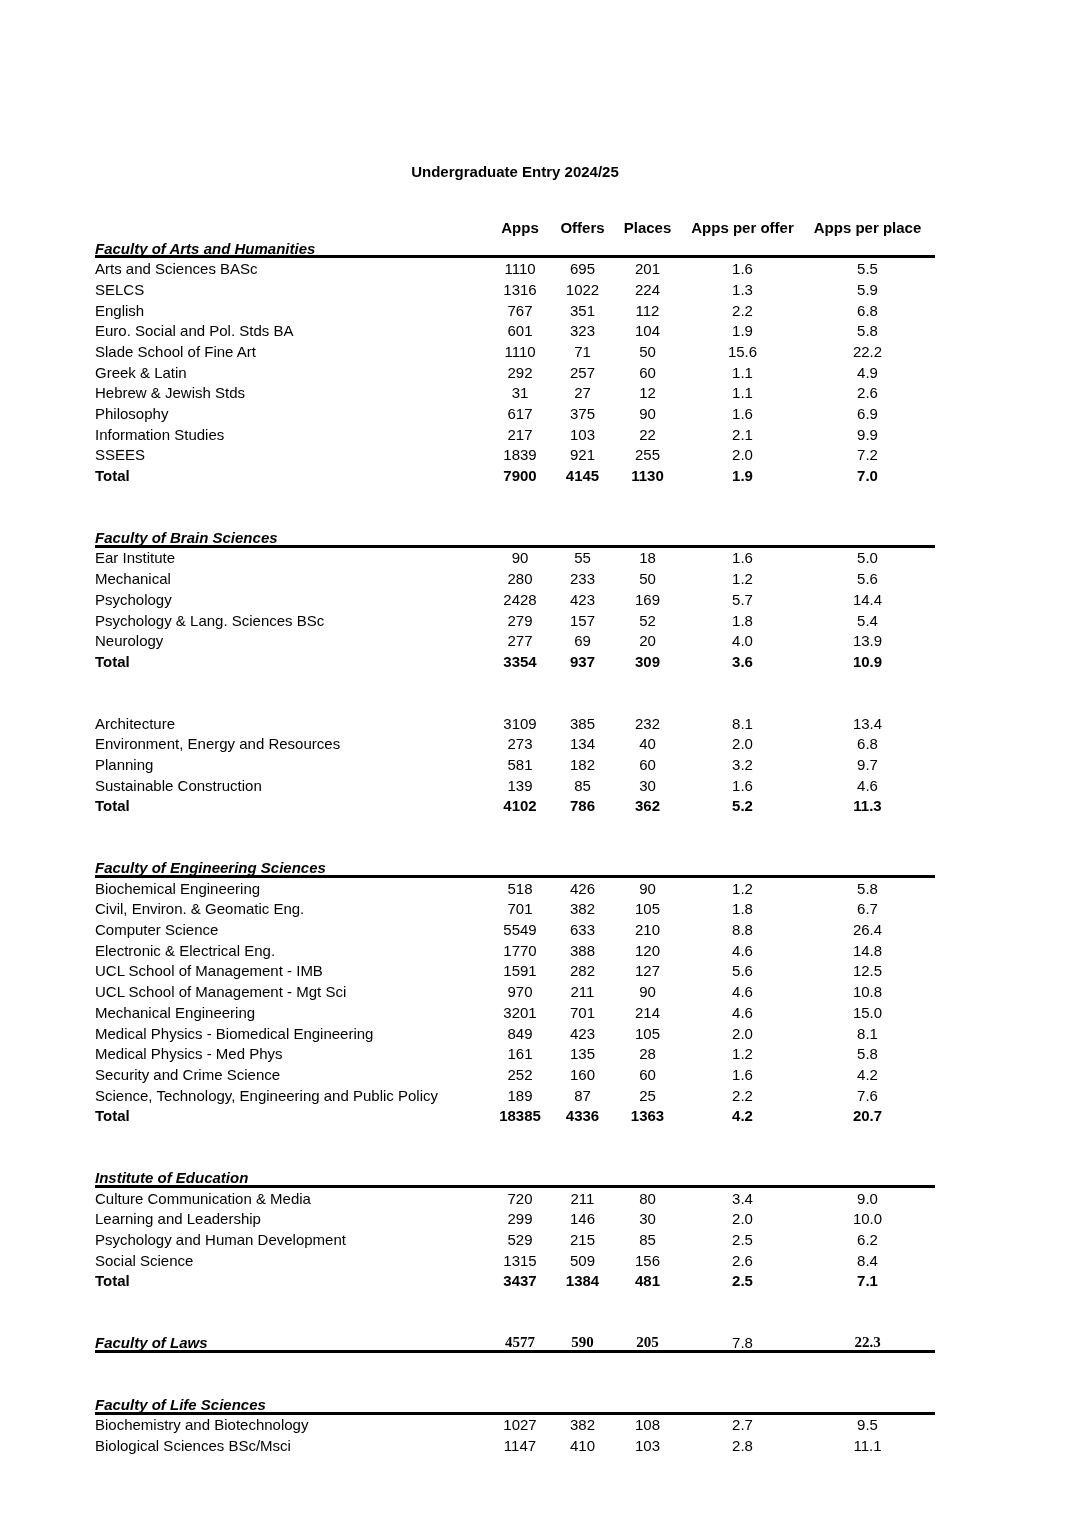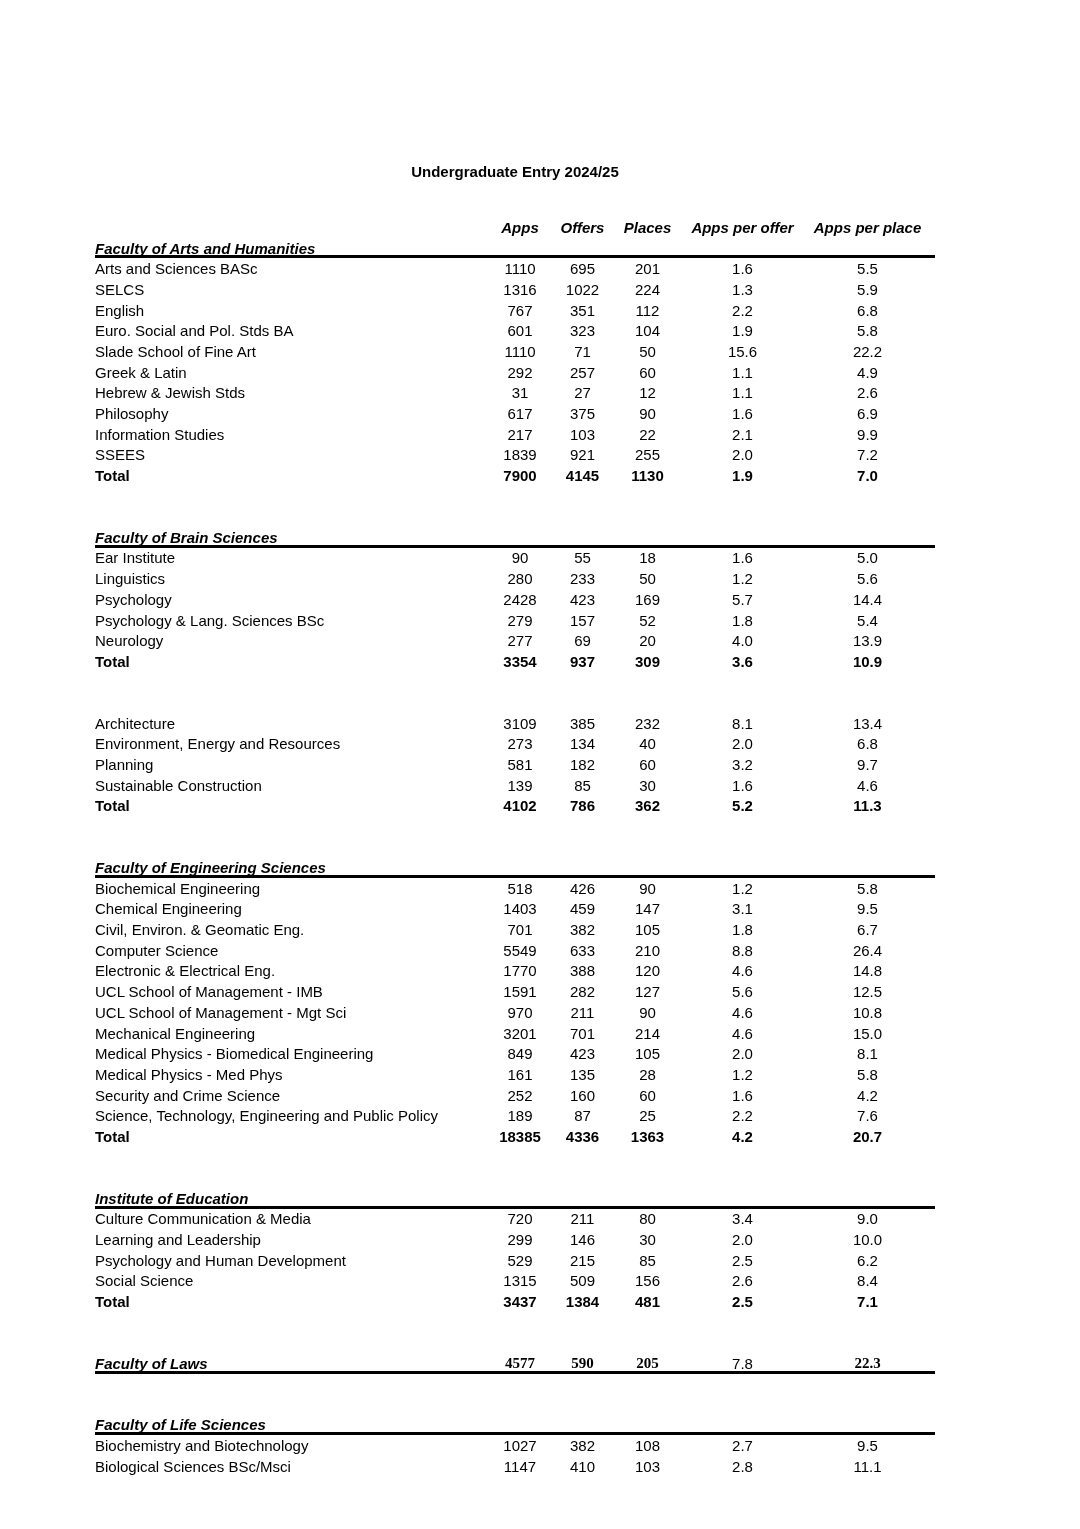--- a/index.html
+++ b/index.html
@@ -37,21 +37,20 @@
   table.entry-table td, table.entry-table th {
     height: 20.7px;
     padding: 0;
     vertical-align: middle;
     white-space: nowrap;
     overflow: hidden;
   }
   thead th {
     font-weight: 700;
     text-align: center;
-    font-style: italic;
   }
   thead th.name-col { text-align: left; }
   td.name-cell { text-align: left; }
   td.val-cell { text-align: center; }
   tr.section-header-row td {
     box-shadow: inset 0 -3px 0 #000000;
   }
   tr.section-header-row td.name-cell {
     font-weight: 700;
     font-style: italic;
@@ -199,21 +198,21 @@
         </tr>
         <tr>
           <td class="name-cell">Ear Institute</td>
           <td class="val-cell">90</td>
           <td class="val-cell">55</td>
           <td class="val-cell">18</td>
           <td class="val-cell">1.6</td>
           <td class="val-cell">5.0</td>
         </tr>
         <tr>
-          <td class="name-cell">Linguistics</td>
+          <td class="name-cell">Mechanical</td>
           <td class="val-cell">280</td>
           <td class="val-cell">233</td>
           <td class="val-cell">50</td>
           <td class="val-cell">1.2</td>
           <td class="val-cell">5.6</td>
         </tr>
         <tr>
           <td class="name-cell">Psychology</td>
           <td class="val-cell">2428</td>
           <td class="val-cell">423</td>
@@ -301,28 +300,20 @@
         </tr>
         <tr>
           <td class="name-cell">Biochemical Engineering</td>
           <td class="val-cell">518</td>
           <td class="val-cell">426</td>
           <td class="val-cell">90</td>
           <td class="val-cell">1.2</td>
           <td class="val-cell">5.8</td>
         </tr>
         <tr>
-          <td class="name-cell">Chemical Engineering</td>
-          <td class="val-cell">1403</td>
-          <td class="val-cell">459</td>
-          <td class="val-cell">147</td>
-          <td class="val-cell">3.1</td>
-          <td class="val-cell">9.5</td>
-        </tr>
-        <tr>
           <td class="name-cell">Civil, Environ. &amp; Geomatic Eng.</td>
           <td class="val-cell">701</td>
           <td class="val-cell">382</td>
           <td class="val-cell">105</td>
           <td class="val-cell">1.8</td>
           <td class="val-cell">6.7</td>
         </tr>
         <tr>
           <td class="name-cell">Computer Science</td>
           <td class="val-cell">5549</td>

